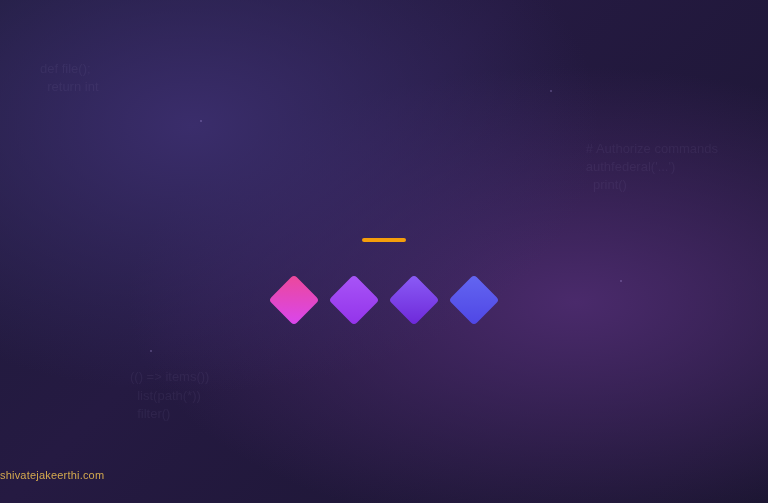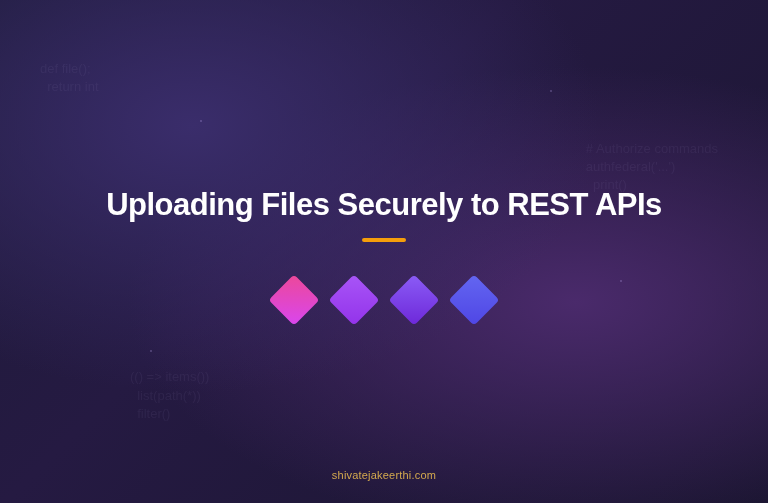--- a/index.html
+++ b/index.html
@@ -86,21 +86,21 @@
       background: linear-gradient(135deg, #8b5cf6 0%, #6d28d9 100%);
     }
     .diamond-4 {
       background: linear-gradient(135deg, #6366f1 0%, #4f46e5 100%);
     }
     .footer {
       position: absolute;
       bottom: 22px;
       left: 0;
       right: 0;
-      text-align: center;
+      text-align: left;
       color: #d4a94e;
       font-size: 11px;
       font-weight: 500;
       letter-spacing: 0.2px;
     }
     .particles {
       position: absolute;
       width: 2px;
       height: 2px;
       background: rgba(200, 180, 255, 0.3);
@@ -122,21 +122,21 @@
   filter()
 </div>
 
 <div class="particles" style="top:120px;left:200px"></div>
 <div class="particles" style="top:280px;left:620px"></div>
 <div class="particles" style="top:350px;left:150px"></div>
 <div class="particles" style="top:90px;left:550px"></div>
 
 <div class="content">
   <h1 class="title">
-    <span>Uploading Files Securely to REST APIs</span><br>
+    <br>
   </h1>
   <div class="underline"></div>
   <div class="diamonds">
     <div class="diamond diamond-1"></div>
     <div class="diamond diamond-2"></div>
     <div class="diamond diamond-3"></div>
     <div class="diamond diamond-4"></div>
   </div>
 </div>
 

